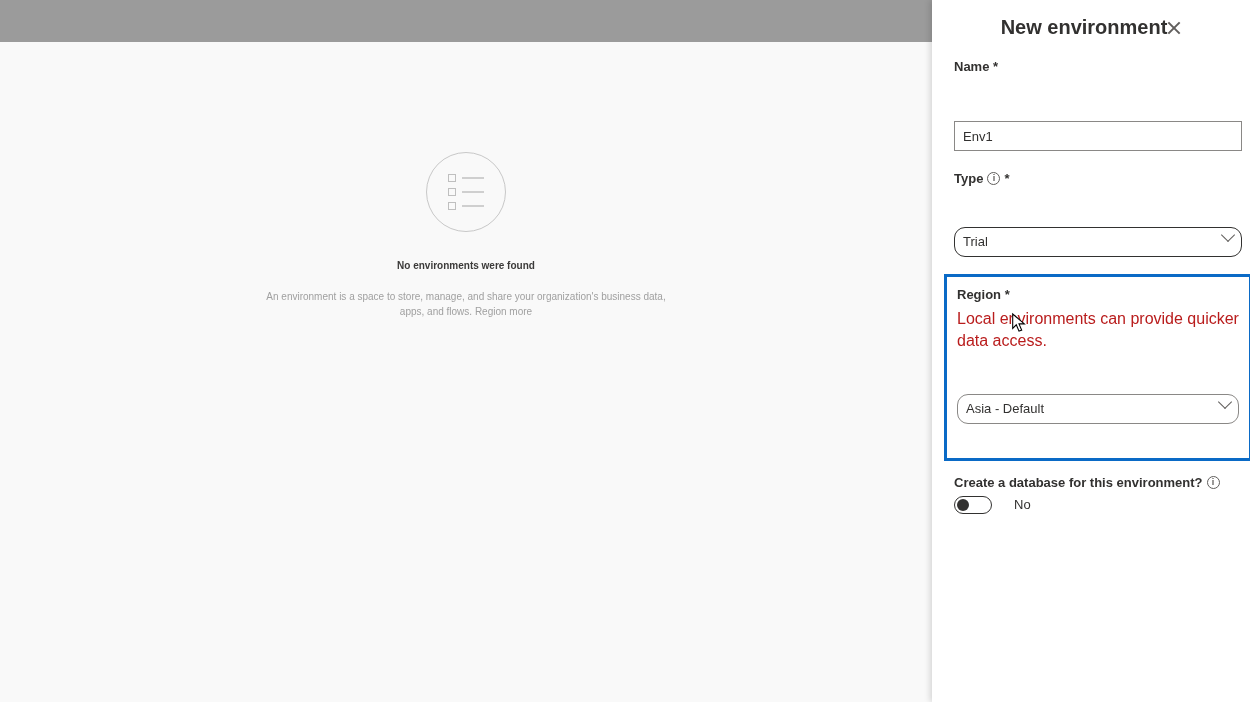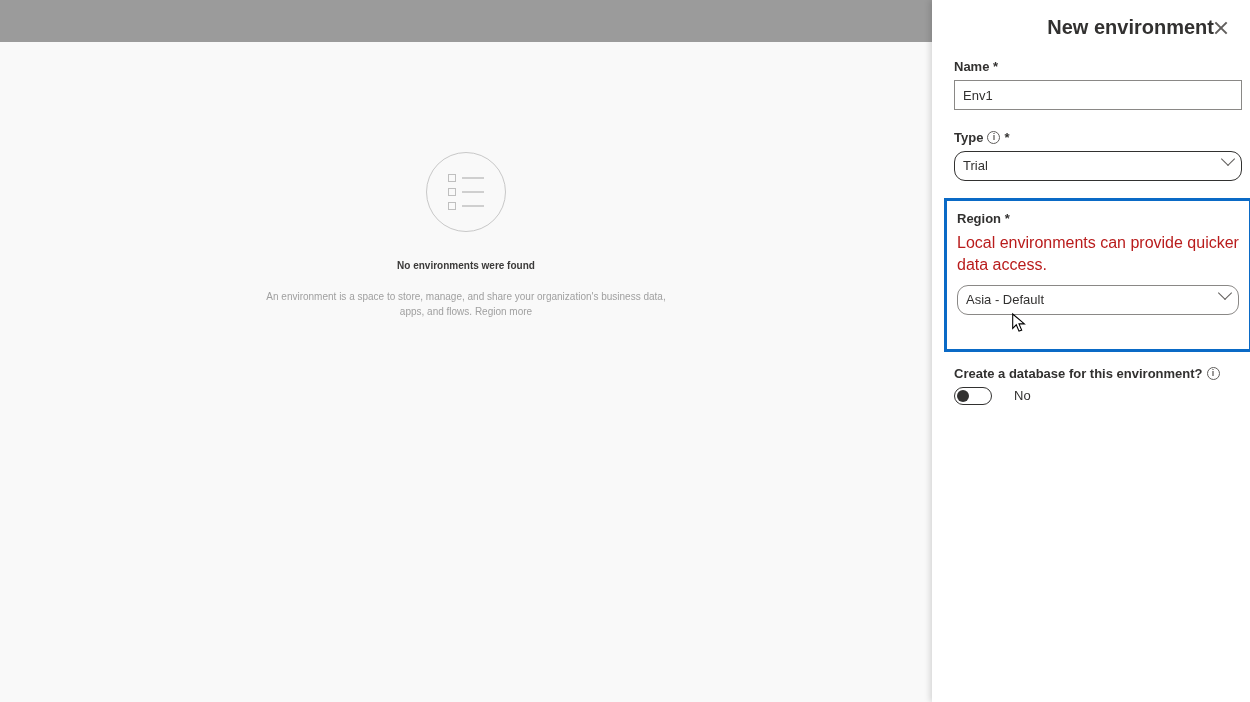--- a/index.html
+++ b/index.html
@@ -53,21 +53,21 @@
   
   .panel {
     position: absolute;
     right: 0; top: 0;
     width: 318px; height: 702px;
     background: #ffffff;
     box-shadow: -2px 0 6px rgba(0,0,0,0.15);
     padding: 0;
   }
   .panel-header {
-    display:flex; justify-content:flex-end; align-items:center;
+    display:flex; justify-content:center; align-items:center;
     padding: 16px 22px 10px 22px;
   }
   .panel-title {
     font-size: 20px; font-weight:600; color:#323130;
   }
   .close-x {
     width:14px;height:14px; position:relative; cursor:pointer;
   }
   .close-x::before, .close-x::after {
     content:""; position:absolute; left:6px; top:-1px;
@@ -88,20 +88,21 @@
   }
   .text-input, .select-input, .textarea-input {
     width: 100%;
     font-size: 13px;
     padding: 6px 8px;
     border: 1px solid #8a8886;
     background:#fff;
     color:#323130;
     outline:none;
     font-family:inherit;
+    margin-top:41px;
   }
   .text-input { height:30px; }
   .select-input {
     height:30px;
     display:flex; align-items:flex-start; justify-content:space-between;
     cursor:pointer;
     border-radius:11px;
   }
   .textarea-input {
     height:56px; resize:none;

